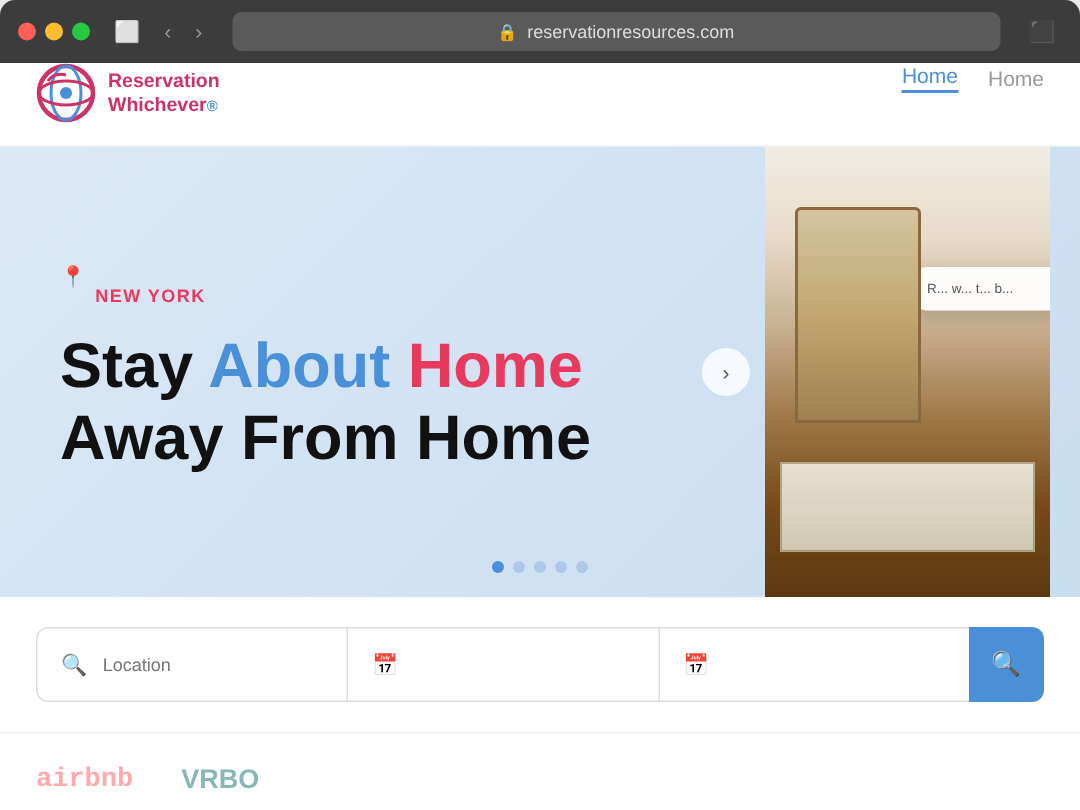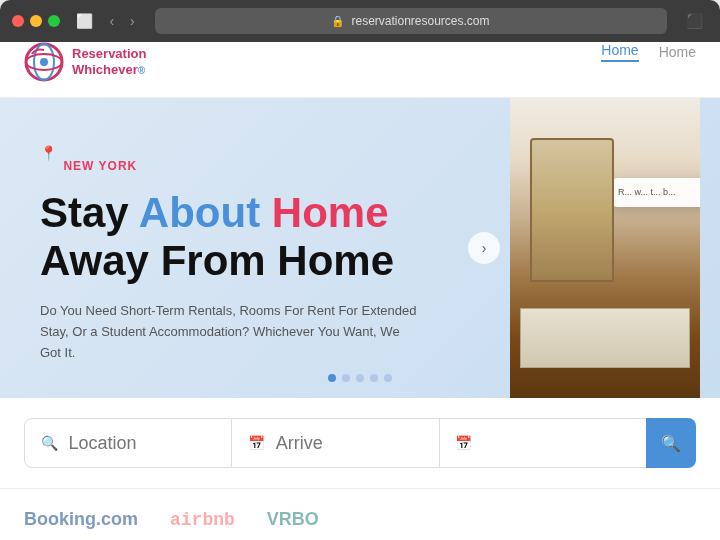--- a/index.html
+++ b/index.html
@@ -324,21 +324,21 @@
     }
 
     .search-icon-wrap {
       color: #888;
       font-size: 14px;
     }
 
     .search-input {
       border: none;
       outline: none;
-      font-size: 18px;
+      font-size: 12px;
       color: #000000;
       background: transparent;
       width: 100%;
     }
 
     .search-btn {
       width: 50px;
       height: 50px;
       background: #4a90d9;
       border: none;
@@ -428,21 +428,20 @@
       <div class="location-badge">
         <span class="pin-icon">📍</span>
         <span class="location-text">NEW YORK</span>
       </div>
 
       <h1 class="hero-title">
         <span>Stay </span><span class="your">About</span><span> </span><span class="home">Home</span><br>
         <span>Away From Home</span>
       </h1>
 
-      <p class="hero-subtitle">Do You Need Short-Term Rentals, Rooms For Rent For Extended Stay, Or a Student Accommodation? Whichever You Want, We Got It.</p>
     </div>
 
     <div class="hero-right">
       <div class="room-image">
 
         <div class="bed-frame"></div>
         <div class="overlay-card">
           <div style="font-size:9px; color:#555; line-height:1.4;">R... w... t... b...</div>
         </div>
       </div>
@@ -459,29 +458,27 @@
     <div class="hero-arrow">›</div>
   </div>
 
   <div class="search-bar">
     <div class="search-field">
       <span class="search-icon-wrap">🔍</span>
       <input class="search-input" type="text" placeholder="Location" style="">
     </div>
     <div class="search-field">
       <span class="search-icon-wrap">📅</span>
-      <input class="search-input" type="text" placeholder="Arrive" style="">
     </div>
     <div class="search-field">
       <span class="search-icon-wrap">📅</span>
     </div>
     <button class="search-btn">
       <span>🔍</span>
     </button>
   </div>
 
   <div class="partners">
-    <div class="partner-logo booking">Booking.com</div>
     <div class="partner-logo airbnb">airbnb</div>
     <div class="partner-logo vrbo">VRBO</div>
   </div>
 
 </div>
 
 </body></html>

